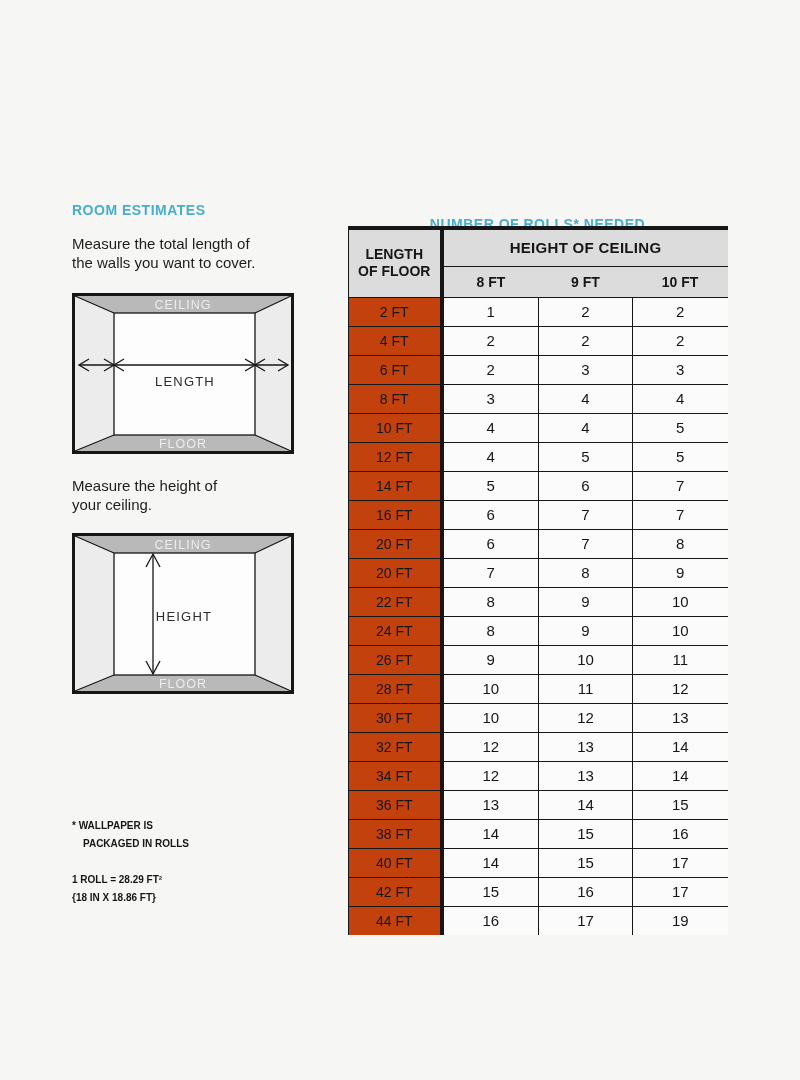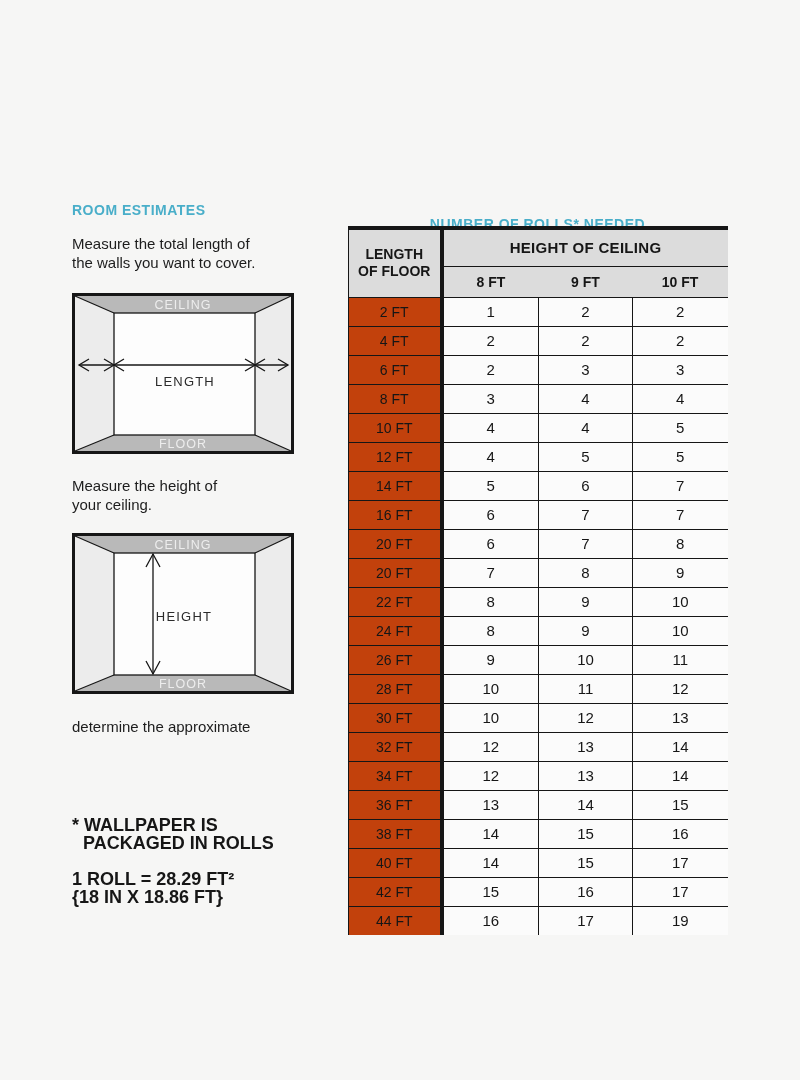--- a/index.html
+++ b/index.html
@@ -12,21 +12,21 @@
     overflow:hidden;
   }
   .abs{position:absolute;}
 
   
   .teal-heading{
     font-size:14px;font-weight:bold;letter-spacing:.5px;
     color:#49aec9;white-space:nowrap;
   }
   .step{font-size:15px;line-height:18.5px;color:#1d1d1d;}
-  .bold-note{font-size:18px;line-height:17.5px;font-weight:bold;color:#161616;}
+  .bold-note{font-size:10px;line-height:17.5px;font-weight:bold;color:#161616;}
   .indent{padding-left:11px;}
 
   #room-heading{left:72px;top:202px;}
   #step1{left:72px;top:235px;}
   #diagram1{left:72px;top:293px;}
   #step2{left:72px;top:477px;}
   #diagram2{left:72px;top:533px;}
   #step3{left:72px;top:718px;}
   #footnote{left:72px;top:817px;}
   #rollinfo{left:72px;top:871px;}
@@ -120,21 +120,20 @@
   <text x="111" y="155" text-anchor="middle" font-size="12.5" letter-spacing="1" fill="#ededed">FLOOR</text>
   <g stroke="#161616" stroke-width="1.3" fill="none">
     <line x1="81" y1="21" x2="81" y2="141"></line>
     <polyline points="74,34 81,21 88,34"></polyline>
     <polyline points="74,128 81,141 88,128"></polyline>
   </g>
   <text x="112" y="88" text-anchor="middle" font-size="13" letter-spacing="1.2" fill="#2b2b2b">HEIGHT</text>
 </svg>
 
 <div class="abs step" id="step3">
-  <div>determine the approximate</div>
 </div>
 
 <div class="abs bold-note" id="footnote">
   <div>* WALLPAPER IS</div>
   <div class="indent">PACKAGED IN ROLLS</div>
 </div>
 
 <div class="abs bold-note" id="rollinfo">
   <div>1 ROLL = 28.29 FT²</div>
   <div>{18 IN X 18.86 FT}</div>

